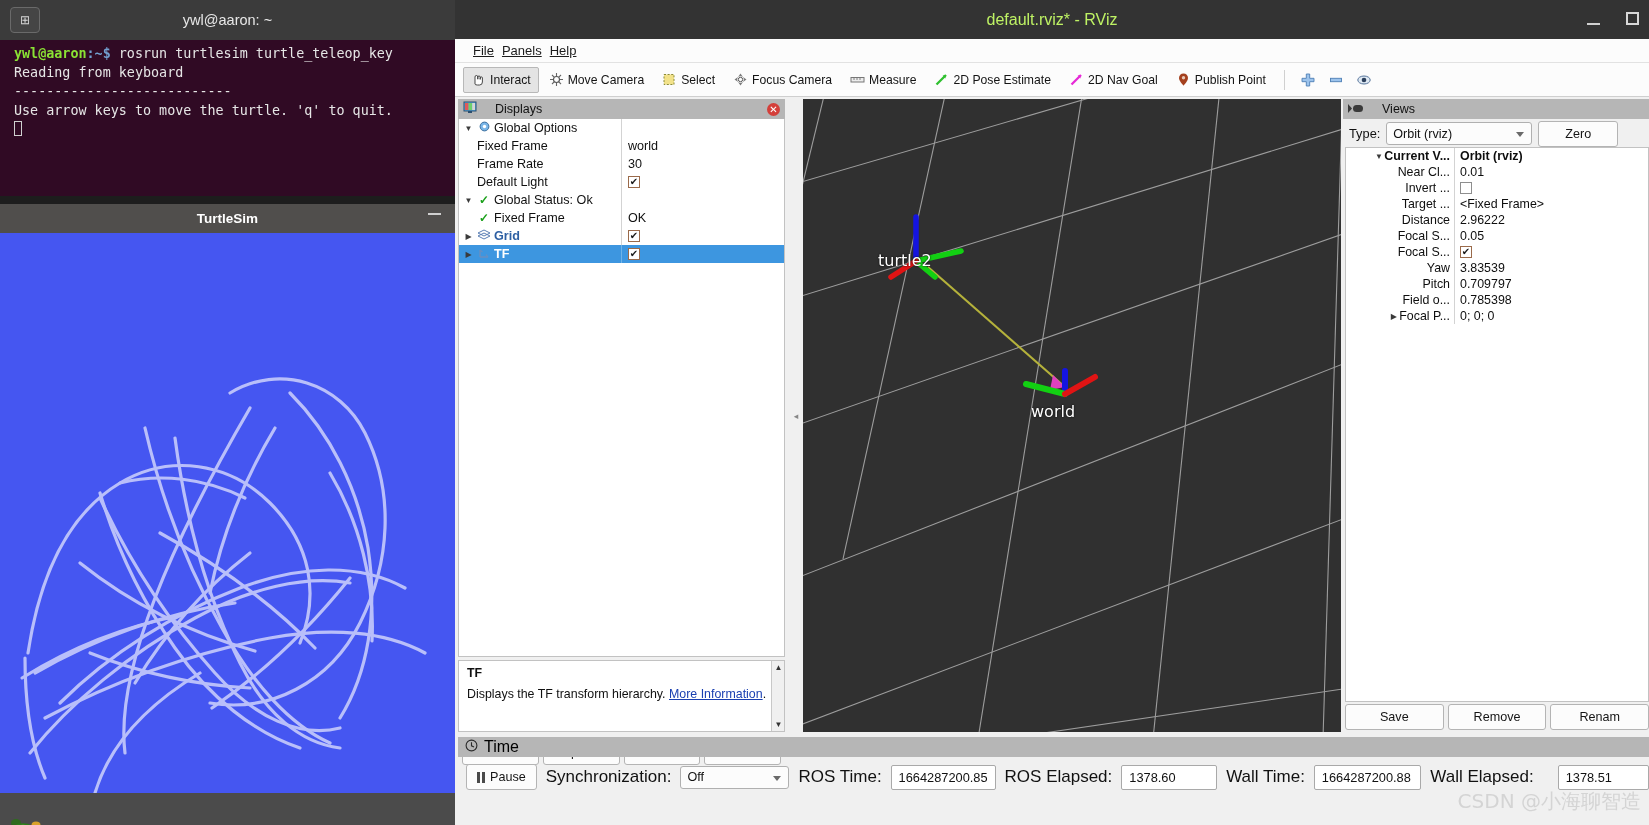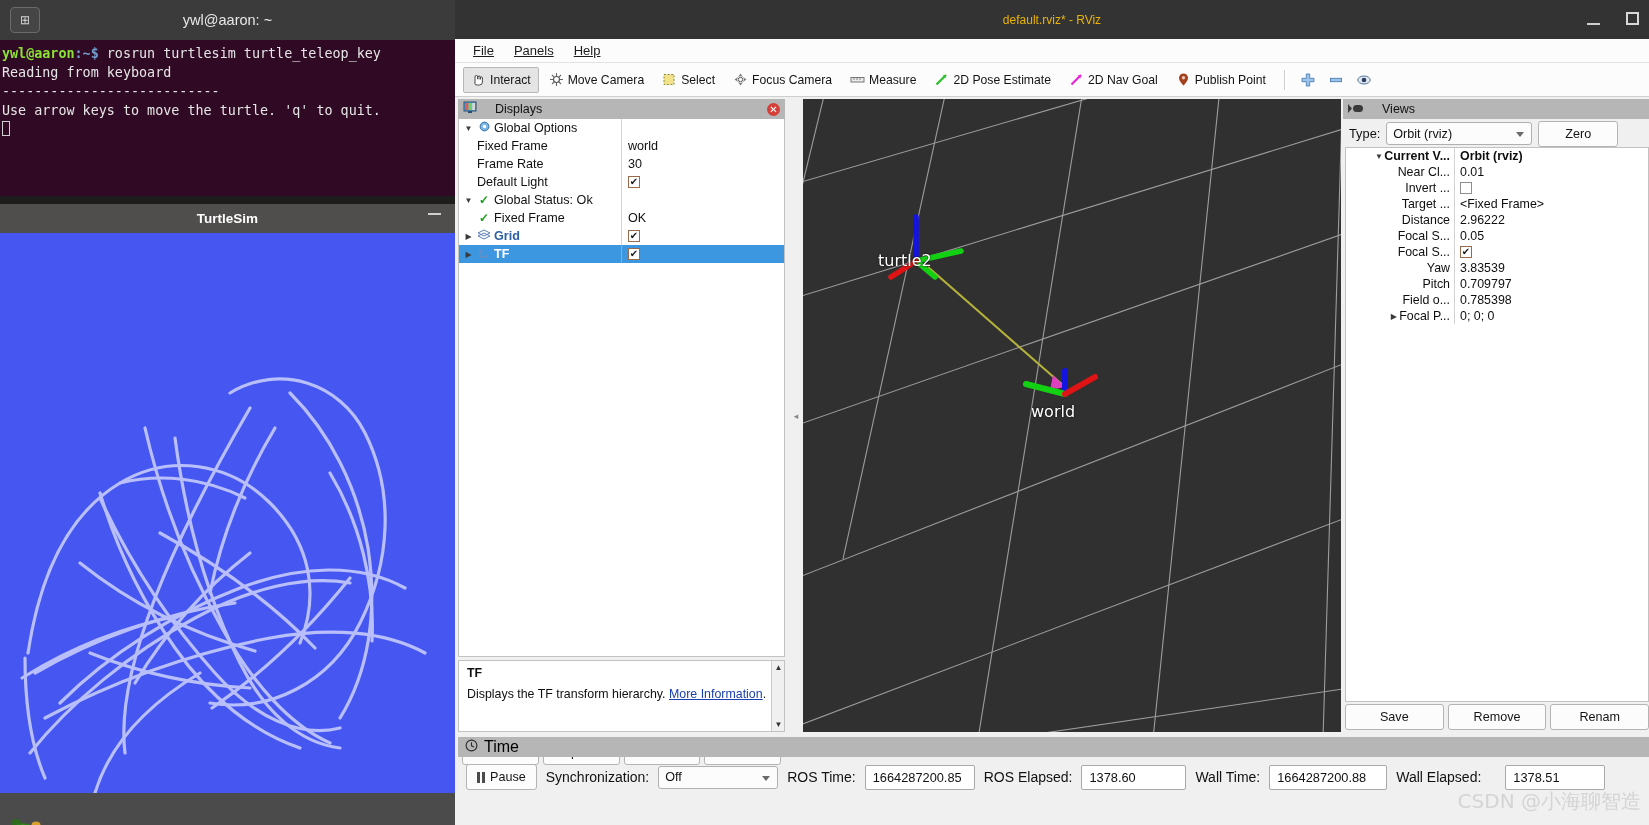--- a/index.html
+++ b/index.html
@@ -9,21 +9,21 @@
   
   #terminal-window { position:absolute; left:0; top:0; width:455px; height:196px;
     background:#300a24; }
   #term-titlebar { height:40px; background:#3b3b3b; display:flex; align-items:center;
     position:relative; }
   #term-newtab { width:30px; height:26px; margin-left:10px; border:1px solid #6a6a6a;
     border-radius:4px; color:#d6d6d6; font-size:12px; display:flex;
     align-items:center; justify-content:center; background:#454545; }
   #term-title { position:absolute; left:0; right:0; text-align:center; color:#e8e8e8;
     font-size:14.5px; pointer-events:none; }
-  #term-body { padding:4px 2px 0 2px; font-family:"DejaVu Sans Mono", monospace;
+  #term-body { padding:4px 2px 0 14px; font-family:"DejaVu Sans Mono", monospace;
     font-size:13.4px; line-height:1.42; color:#e6e6e6; }
   .term-line { white-space:pre; }
   .prompt-user { color:#8ae234; font-weight:bold; }
   .prompt-path { color:#729fcf; font-weight:bold; }
   #term-cursor { display:inline-block; width:8px; height:15px;
     border:1px solid #d0d0d0; vertical-align:-2px; }
 
   
   #turtlesim-window { position:absolute; left:0; top:204px; width:455px; height:621px;
     background:#4b4b4b; }
@@ -35,30 +35,30 @@
   #ts-canvas { position:absolute; left:0; top:29px; width:455px; height:560px;
     background:#4556f1; overflow:hidden; }
   #ts-canvas svg { position:absolute; left:0; top:0; }
   #turtle-sprite { position:absolute; left:6px; top:611px; width:42px; height:36px; }
 
   
   #rviz-window { position:absolute; left:455px; top:0; width:1194px; height:825px;
     background:#f0f0f0; }
   #rviz-titlebar { height:39px; background:#333333; position:relative;
     display:flex; align-items:center; justify-content:center; }
-  #rviz-title { color:#eab308; font-size:12px; }
+  #rviz-title { color:#bef264; font-size:16px; }
   #rviz-winbtns { position:absolute; right:10px; top:0; height:39px;
     display:flex; align-items:center; gap:26px; }
   .winbtn { color:#d8d8d8; font-size:15px; line-height:1; cursor:default; }
   #btn-min-dash { display:inline-block; width:13px; height:2px; background:#d0d0d0; }
   #btn-max-sq { display:inline-block; width:13px; height:13px;
     border:2px solid #d8d8d8; }
 
   #rviz-menubar { height:24px; background:#fcfcfc; display:flex; align-items:center;
-    padding-left:18px; gap:20px; border-bottom:1px solid #e2e2e2; }
+    padding-left:18px; gap:8px; border-bottom:1px solid #e2e2e2; }
   .menu-item { font-size:13px; color:#1c1c1c; }
   .menu-item u { text-decoration:underline; }
 
   #rviz-toolbar { height:34px; background:#fcfcfc; display:flex; align-items:center;
     padding-left:8px; gap:2px; border-bottom:1px solid #cfcfcf; }
   .tool-btn { display:flex; align-items:center; gap:4px; height:26px;
     padding:0 7px; font-size:12.2px; color:#141414; border:1px solid transparent;
     border-radius:2px; white-space:nowrap; }
   .tool-btn.active { background:#e4e4e4; border:1px solid #b8b8b8; }
   .tool-ico { width:15px; height:15px; display:inline-block; flex:0 0 15px; }
@@ -157,21 +157,21 @@
 
   
   #time-panel { position:absolute; left:3px; right:0; bottom:0; height:88px; }
   #time-header { height:20px; background:#b6b6b6; display:flex; align-items:center;
     gap:6px; padding-left:7px; }
   #time-row { height:34px; display:flex; align-items:center; gap:9px;
     padding:6px 0 0 8px; }
   .field { height:25px; background:#ffffff; border:1px solid #a9a9a9;
     border-radius:2px; display:flex; align-items:center; padding:0 7px;
     font-size:12.8px; color:#111; }
-  .time-lbl { font-size:14px; color:#111; white-space:nowrap; }
+  .time-lbl { font-size:17px; color:#111; white-space:nowrap; }
   #pause-btn { height:26px; padding:0 10px; background:#fcfcfc;
     border:1px solid #b4b4b4; border-radius:3px; font-size:12.6px;
     display:flex; align-items:center; gap:5px; color:#151515; }
   .pause-glyph { display:inline-flex; gap:2px; }
   .pause-glyph i { width:3px; height:11px; background:#4a4a4a; display:block; }
 
   #watermark { position:absolute; right:8px; bottom:10px; font-size:20px;
     color:rgba(190,190,190,0.55); font-family:"DejaVu Sans", sans-serif;
     pointer-events:none; white-space:nowrap; }
 </style>

